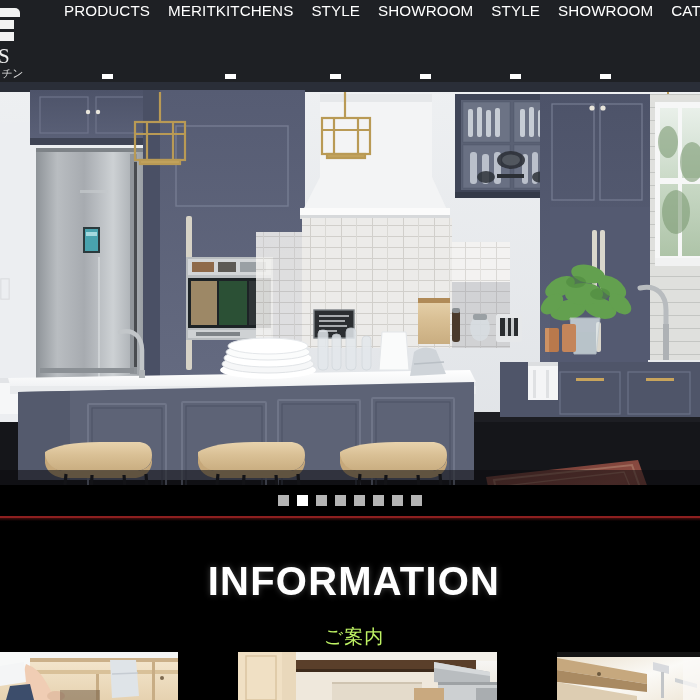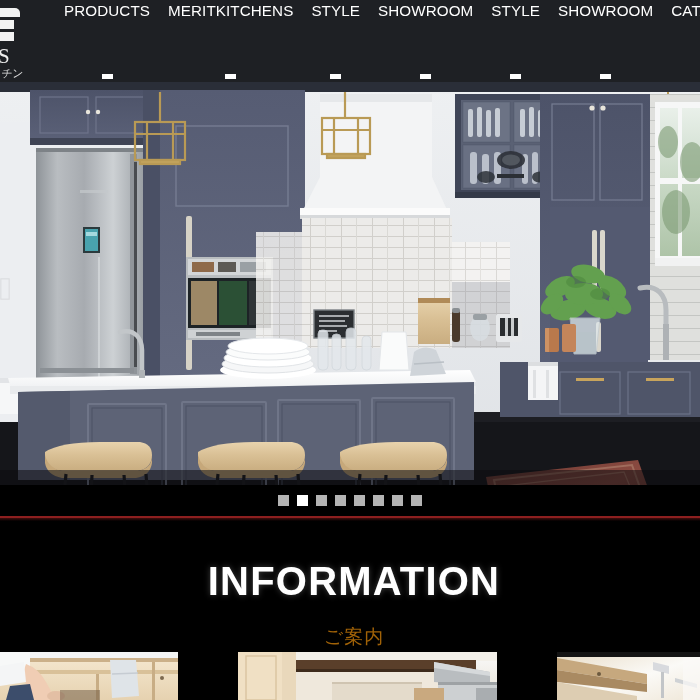--- a/index.html
+++ b/index.html
@@ -86,21 +86,21 @@
     margin-top:42px;
     font-size:40px; font-weight:bold; color:#ffffff;
     letter-spacing:1.2px; line-height:1;
     text-shadow:0 0 6px rgba(255,255,255,.25);
   }
   #info-rule{
     width:266px; height:2px; margin-top:8px;
     background:linear-gradient(to right, rgba(90,12,12,.2), #8e1d1d 14%, #a32222 50%, #8e1d1d 86%, rgba(90,12,12,.2));
   }
   #info-sub{
-    margin-top:15px; font-size:19px; color:#a16207; letter-spacing:1px;
+    margin-top:15px; font-size:19px; color:#bef264; letter-spacing:1px;
   }
 
   
   #cards{
     position:absolute; left:0; top:652px; width:700px; height:48px;
     z-index:10;
   }
   .card{
     position:absolute; top:0; height:48px; overflow:hidden; background:#cfc3ae; cursor:pointer;
   }

